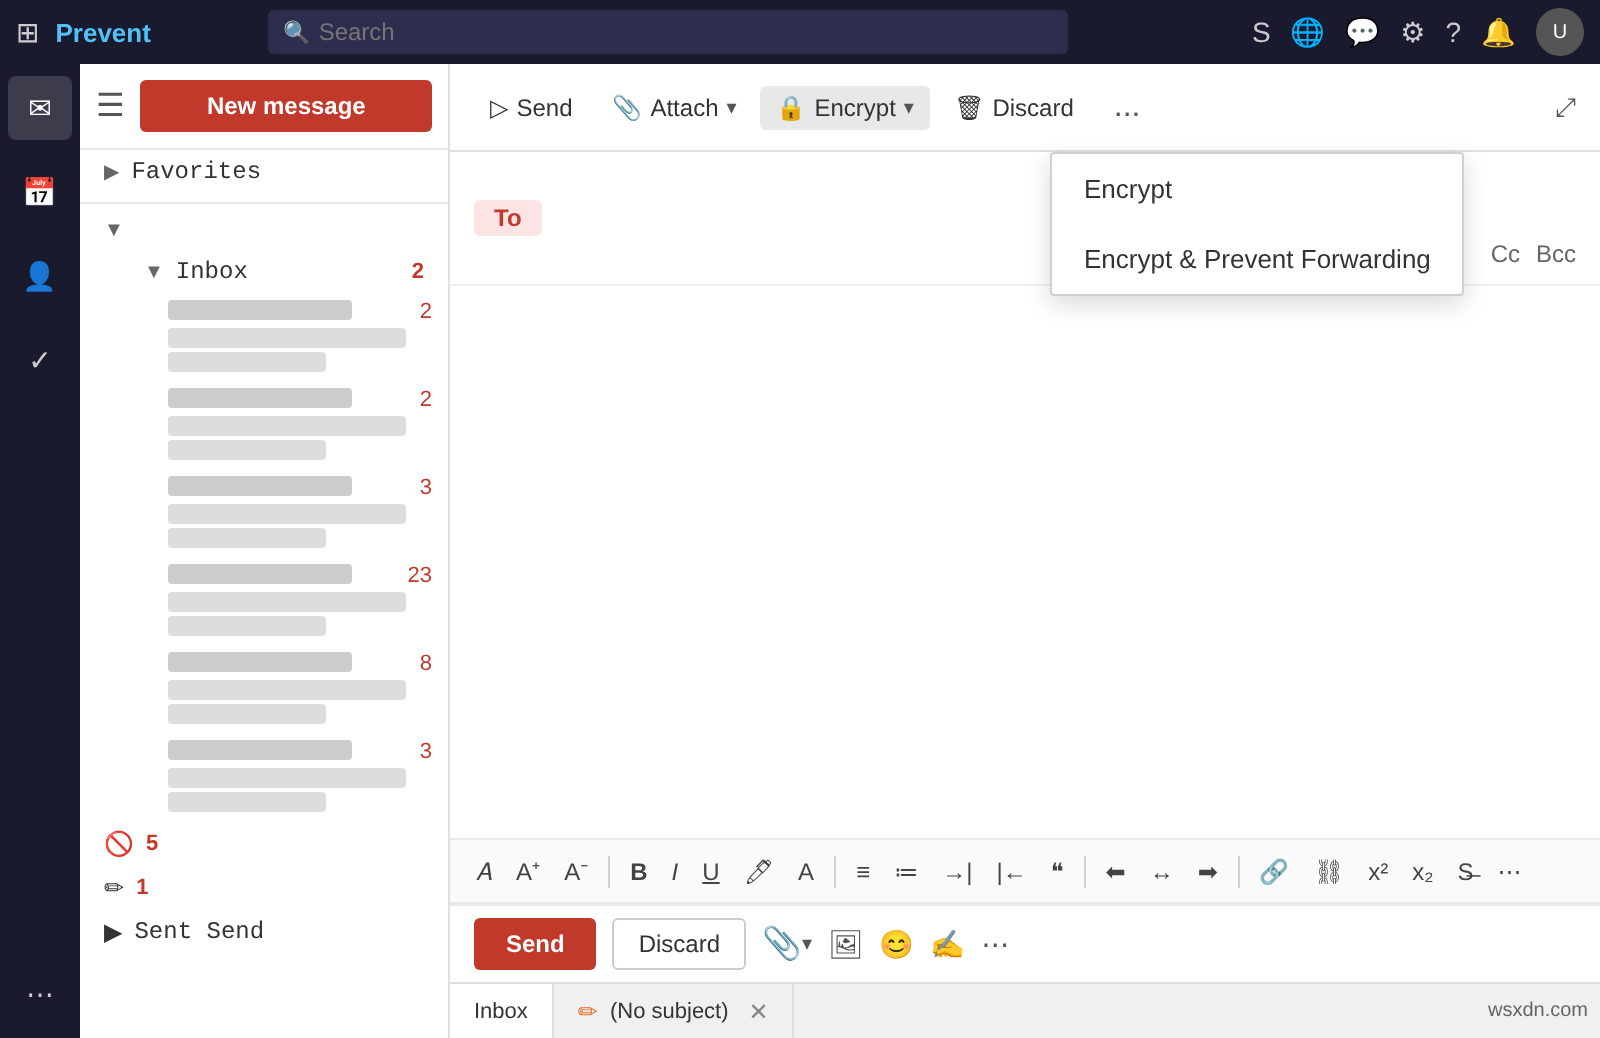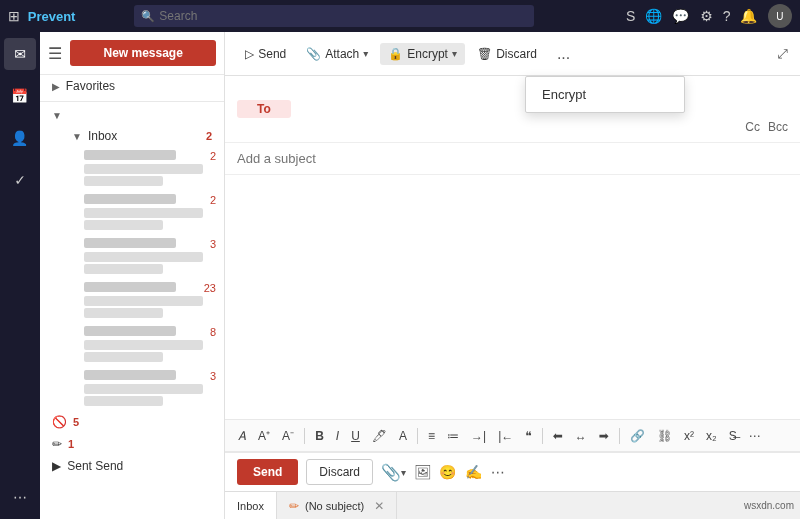--- a/index.html
+++ b/index.html
@@ -19,21 +19,21 @@
     
     .main-layout { display: flex; flex: 1; overflow: hidden; }
 
     
     .sidebar { width: 185px; background: #fff; border-right: 1px solid #e0e0e0; display: flex; flex-direction: column; overflow: hidden; }
     .sidebar-top { padding: 8px; border-bottom: 1px solid #e8e8e8; display: flex; align-items: center; gap: 8px; }
     .hamburger { font-size: 16px; color: #555; cursor: pointer; }
     .new-message-btn { background: #c0392b; color: #fff; border: none; border-radius: 3px; padding: 6px 14px; font-size: 12px; font-weight: 600; cursor: pointer; flex: 1; }
     .nav-item { display: flex; align-items: center; padding: 4px 12px; cursor: pointer; color: #333; font-size: 12px; gap: 6px; }
     .nav-item .chevron { font-size: 10px; color: #666; }
-    .nav-item .label { flex: 1; }
+    .nav-item .label { flex: 1; font-family: Liberation Mono, monospace; }
     .nav-item .count { color: #c0392b; font-size: 11px; font-weight: 600; }
     .nav-sub { padding-left: 20px; }
     .section-divider { height: 1px; background: #e8e8e8; margin: 4px 0; }
     .email-item { padding: 3px 8px 3px 12px; cursor: pointer; }
     .email-item .sender-line { display: flex; justify-content: space-between; }
     .email-snippet { height: 10px; background: #ddd; border-radius: 2px; margin: 2px 0; }
     .email-snippet.short { width: 60%; }
     .email-snippet.long { width: 90%; }
     .sender-bar { height: 10px; background: #ccc; border-radius: 2px; width: 70%; }
     .count-badge { color: #c0392b; font-size: 11px; }
@@ -49,21 +49,21 @@
     .dropdown-arrow { font-size: 10px; color: #555; }
     .more-btn { color: #555; font-size: 16px; }
 
     
     .encrypt-dropdown { position: absolute; top: 44px; left: 300px; background: #fff; border: 1px solid #d0d0d0; box-shadow: 0 4px 12px rgba(0,0,0,0.15); z-index: 1000; min-width: 160px; border-radius: 2px; }
     .encrypt-dropdown-item { padding: 10px 16px; cursor: pointer; font-size: 13px; color: #333; }
 
     
     .compose-area { flex: 1; display: flex; flex-direction: column; background: #fff; margin: 0; overflow: hidden; }
     .compose-to-row { display: flex; align-items: center; padding: 8px 12px; border-bottom: 1px solid #eee; }
-    .to-badge { background: #fce4e4; color: #c0392b; border-radius: 3px; padding: 2px 20px; font-size: 12px; font-weight: 600; margin-right: 12px; min-width: 30px; text-align: center; }
+    .to-badge { background: #fce4e4; color: #c0392b; border-radius: 3px; padding: 2px 10px; font-size: 12px; font-weight: 600; margin-right: 12px; min-width: 30px; text-align: center; }
     .to-input { flex: 1; border: none; outline: none; font-size: 13px; color: #666; }
     .cc-bcc { color: #666; font-size: 12px; display: flex; gap: 8px; margin-top: 36px; }
     .cc-bcc span { cursor: pointer; }
     .subject-row { padding: 8px 12px; border-bottom: 1px solid #eee; }
     .subject-input { width: 100%; border: none; outline: none; font-size: 13px; color: #aaa; }
     .body-area { flex: 1; padding: 12px; min-height: 100px; }
 
     
     .format-toolbar { display: flex; align-items: center; padding: 4px 8px; border-top: 1px solid #e8e8e8; border-bottom: 1px solid #e8e8e8; gap: 2px; flex-wrap: wrap; background: #fafafa; }
     .fmt-btn { border: none; background: none; cursor: pointer; padding: 3px 5px; color: #444; font-size: 12px; border-radius: 2px; }
@@ -234,34 +234,32 @@
       </button>
       <button class="toolbar-btn more-btn">
         <span>...</span>
       </button>
       <div style="margin-left:auto">
         <span style="color:#555;cursor:pointer">⤢</span>
       </div>
 
       <div class="encrypt-dropdown">
         <div class="encrypt-dropdown-item">Encrypt</div>
+        <div class="encrypt-dropdown-item">Encrypt &amp; Prevent Forwarding</div>
       </div>
     </div>
 
     <div class="compose-area">
       <div class="compose-to-row">
         <div class="to-badge">To</div>
         <input class="to-input" type="text" value="" style="">
         <div class="cc-bcc">
           <span>Cc</span>
           <span>Bcc</span>
         </div>
-      </div>
-      <div class="subject-row">
-        <input class="subject-input" type="text" placeholder="Add a subject" style="">
       </div>
       <div class="body-area" contenteditable="true" style=""></div>
 
       <div class="format-toolbar">
         <button class="fmt-btn">𝐴</button>
         <button class="fmt-btn">A⁺</button>
         <button class="fmt-btn">A⁻</button>
         <div class="fmt-separator"></div>
         <button class="fmt-btn bold">B</button>
         <button class="fmt-btn italic">I</button>

